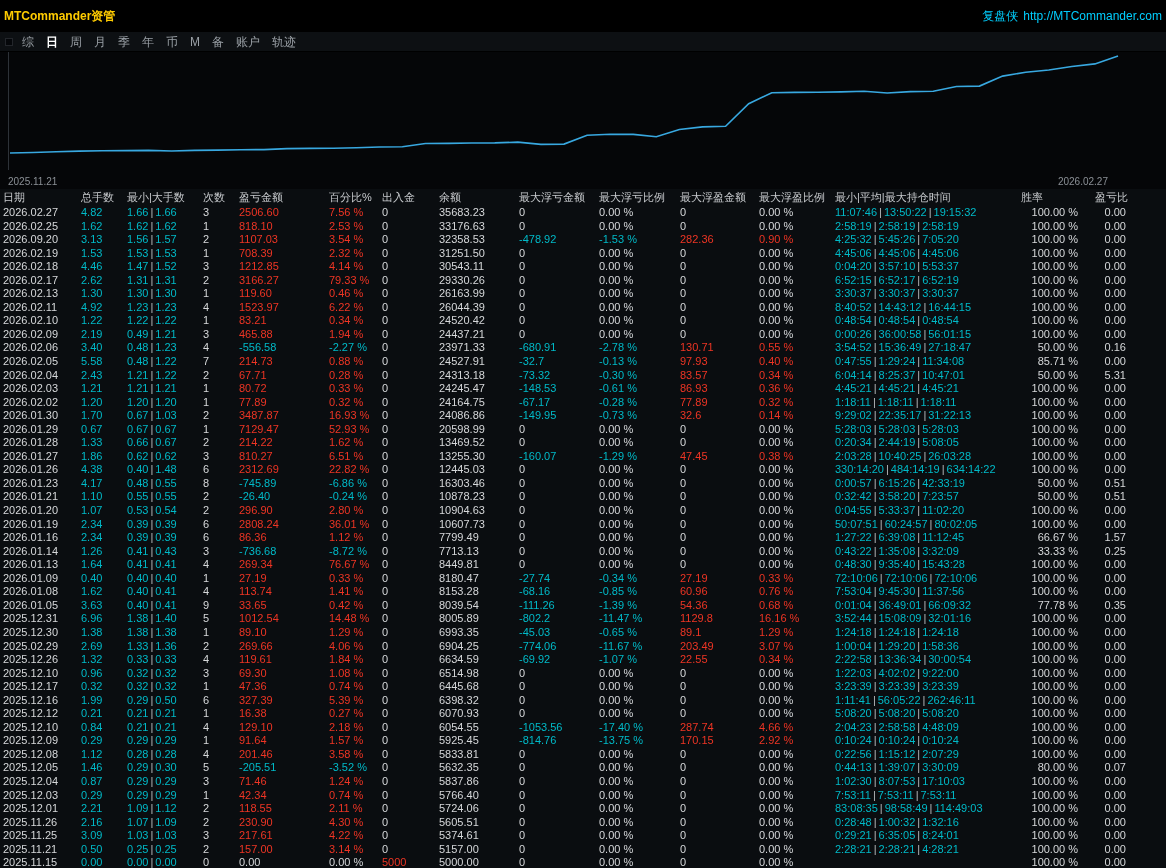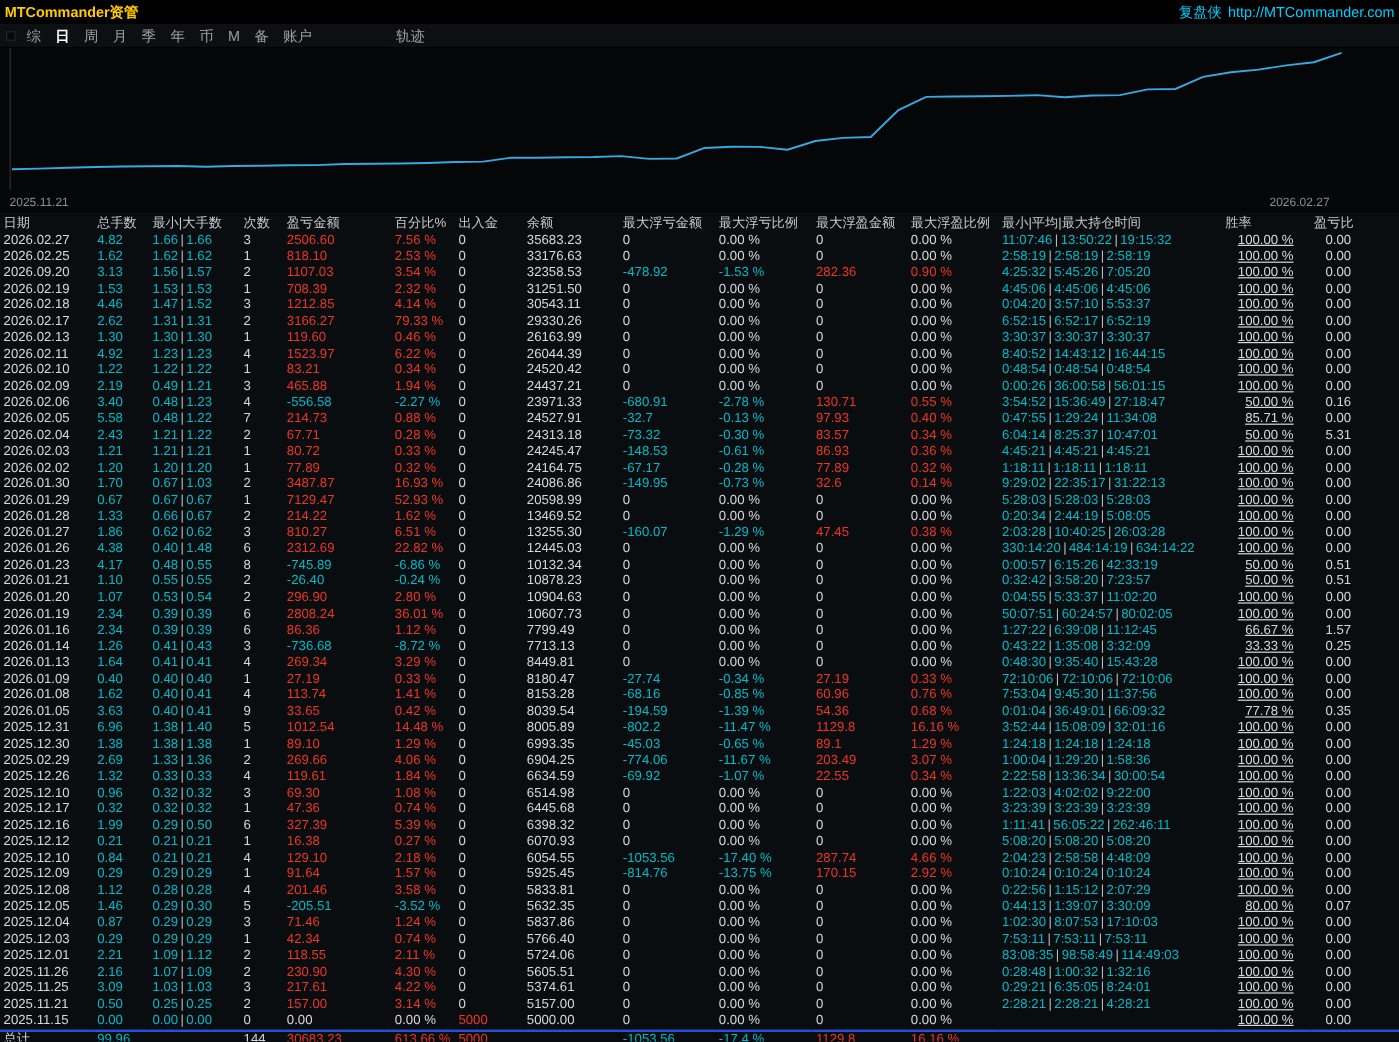--- a/index.html
+++ b/index.html
@@ -8,56 +8,56 @@
     --yellow:#ffcc00; --brand:#00cfff; --line:#38a8e0; --divider:#2350dd;
     --sep:#b8bcbe; --dim:#8b9096;
   }
   *{box-sizing:border-box;}
   html,body{margin:0;padding:0;}
   body{
     width:1166px;height:868px;overflow:hidden;background:var(--bg);
     font-family:"Liberation Sans","DejaVu Sans",sans-serif;
   }
   .titlebar{
-    height:20px;background:var(--titlebar-bg);display:flex;align-items:center;
+    height:32px;background:var(--titlebar-bg);display:flex;align-items:center;
     justify-content:space-between;padding:0 4px;
   }
   .app-title{color:var(--yellow);font-size:12px;font-weight:bold;white-space:nowrap;}
   .brand-box{font-size:12px;white-space:nowrap;}
   .brand-name{color:var(--brand);font-weight:normal;}
   .brand-url{color:var(--brand);margin-left:5px;text-align:right;}
   .menubar{
     height:20px;background:var(--menu-bg);display:flex;align-items:center;
     padding-left:2px;border-bottom:1px solid #000;
   }
   .menu-square{width:8px;height:8px;background:#05070a;border:1px solid #23262b;margin:0 3px;}
   .menu-item{
     color:#9aa0a6;font-size:12px;padding:2px 6px;cursor:default;line-height:16px;
   }
   .menu-item.active{color:#ffffff;font-weight:bold;}
-  .menu-item.trailing{margin-left:58px;}
+  .menu-item.trailing{}
   .chart{
     height:137px;background:var(--chart-bg);position:relative;
   }
   .chart svg{display:block;}
   .chart-labels{
     position:absolute;left:8px;right:58px;bottom:2px;display:flex;
     justify-content:space-between;color:var(--dim);font-size:10px;
   }
   table.grid{
     width:1166px;border-collapse:collapse;table-layout:fixed;font-size:11px;
   }
   table.grid th{
     text-align:left;font-weight:normal;color:var(--header);height:17px;
     padding:0 0 0 3px;white-space:nowrap;overflow:hidden;
   }
   table.grid td{
     height:13.55px;line-height:13.55px;padding:0 0 0 3px;white-space:nowrap;overflow:hidden;
   }
-  table.grid td:nth-child(14){text-align:right;padding-right:14px;text-decoration:underline;}
+  table.grid td:nth-child(14){text-align:right;padding-right:14px;}
   table.grid td:nth-child(15){text-align:right;padding-right:40px;}
   .c-cyan{color:var(--cyan);}
   .c-red{color:var(--red);}
   .c-white{color:var(--white);}
   .c-date{color:var(--white);}
   .sep{color:var(--sep);padding:0 2px;}
   tr.total td{border-top:2px solid var(--divider);}
 </style>
 </head>
 <body>
@@ -476,21 +476,21 @@
         <td class="c-white">0.00</td>
       </tr>
       <tr>
         <td class="c-date">2026.01.23</td>
         <td class="c-cyan">4.17</td>
         <td><span class="c-cyan">0.48</span><span class="sep">|</span><span class="c-cyan">0.55</span></td>
         <td class="c-white">8</td>
         <td class="c-cyan">-745.89</td>
         <td class="c-cyan">-6.86 %</td>
         <td class="c-white">0</td>
-        <td class="c-white">10132.34</td>
+        <td class="c-white">16303.46</td>
         <td class="c-white">0</td>
         <td class="c-white">0.00 %</td>
         <td class="c-white">0</td>
         <td class="c-white">0.00 %</td>
         <td><span class="c-cyan">0:00:57</span><span class="sep">|</span><span class="c-cyan">6:15:26</span><span class="sep">|</span><span class="c-cyan">42:33:19</span></td>
         <td class="c-white">50.00 %</td>
         <td class="c-white">0.51</td>
       </tr>
       <tr>
         <td class="c-date">2026.01.21</td>
@@ -576,21 +576,21 @@
         <td><span class="c-cyan">0:43:22</span><span class="sep">|</span><span class="c-cyan">1:35:08</span><span class="sep">|</span><span class="c-cyan">3:32:09</span></td>
         <td class="c-white">33.33 %</td>
         <td class="c-white">0.25</td>
       </tr>
       <tr>
         <td class="c-date">2026.01.13</td>
         <td class="c-cyan">1.64</td>
         <td><span class="c-cyan">0.41</span><span class="sep">|</span><span class="c-cyan">0.41</span></td>
         <td class="c-white">4</td>
         <td class="c-red">269.34</td>
-        <td class="c-red">3.29 %</td>
+        <td class="c-red">76.67 %</td>
         <td class="c-white">0</td>
         <td class="c-white">8449.81</td>
         <td class="c-white">0</td>
         <td class="c-white">0.00 %</td>
         <td class="c-white">0</td>
         <td class="c-white">0.00 %</td>
         <td><span class="c-cyan">0:48:30</span><span class="sep">|</span><span class="c-cyan">9:35:40</span><span class="sep">|</span><span class="c-cyan">15:43:28</span></td>
         <td class="c-white">100.00 %</td>
         <td class="c-white">0.00</td>
       </tr>
@@ -630,21 +630,21 @@
       </tr>
       <tr>
         <td class="c-date">2026.01.05</td>
         <td class="c-cyan">3.63</td>
         <td><span class="c-cyan">0.40</span><span class="sep">|</span><span class="c-cyan">0.41</span></td>
         <td class="c-white">9</td>
         <td class="c-red">33.65</td>
         <td class="c-red">0.42 %</td>
         <td class="c-white">0</td>
         <td class="c-white">8039.54</td>
-        <td class="c-cyan">-194.59</td>
+        <td class="c-cyan">-111.26</td>
         <td class="c-cyan">-1.39 %</td>
         <td class="c-red">54.36</td>
         <td class="c-red">0.68 %</td>
         <td><span class="c-cyan">0:01:04</span><span class="sep">|</span><span class="c-cyan">36:49:01</span><span class="sep">|</span><span class="c-cyan">66:09:32</span></td>
         <td class="c-white">77.78 %</td>
         <td class="c-white">0.35</td>
       </tr>
       <tr>
         <td class="c-date">2025.12.31</td>
         <td class="c-cyan">6.96</td>

